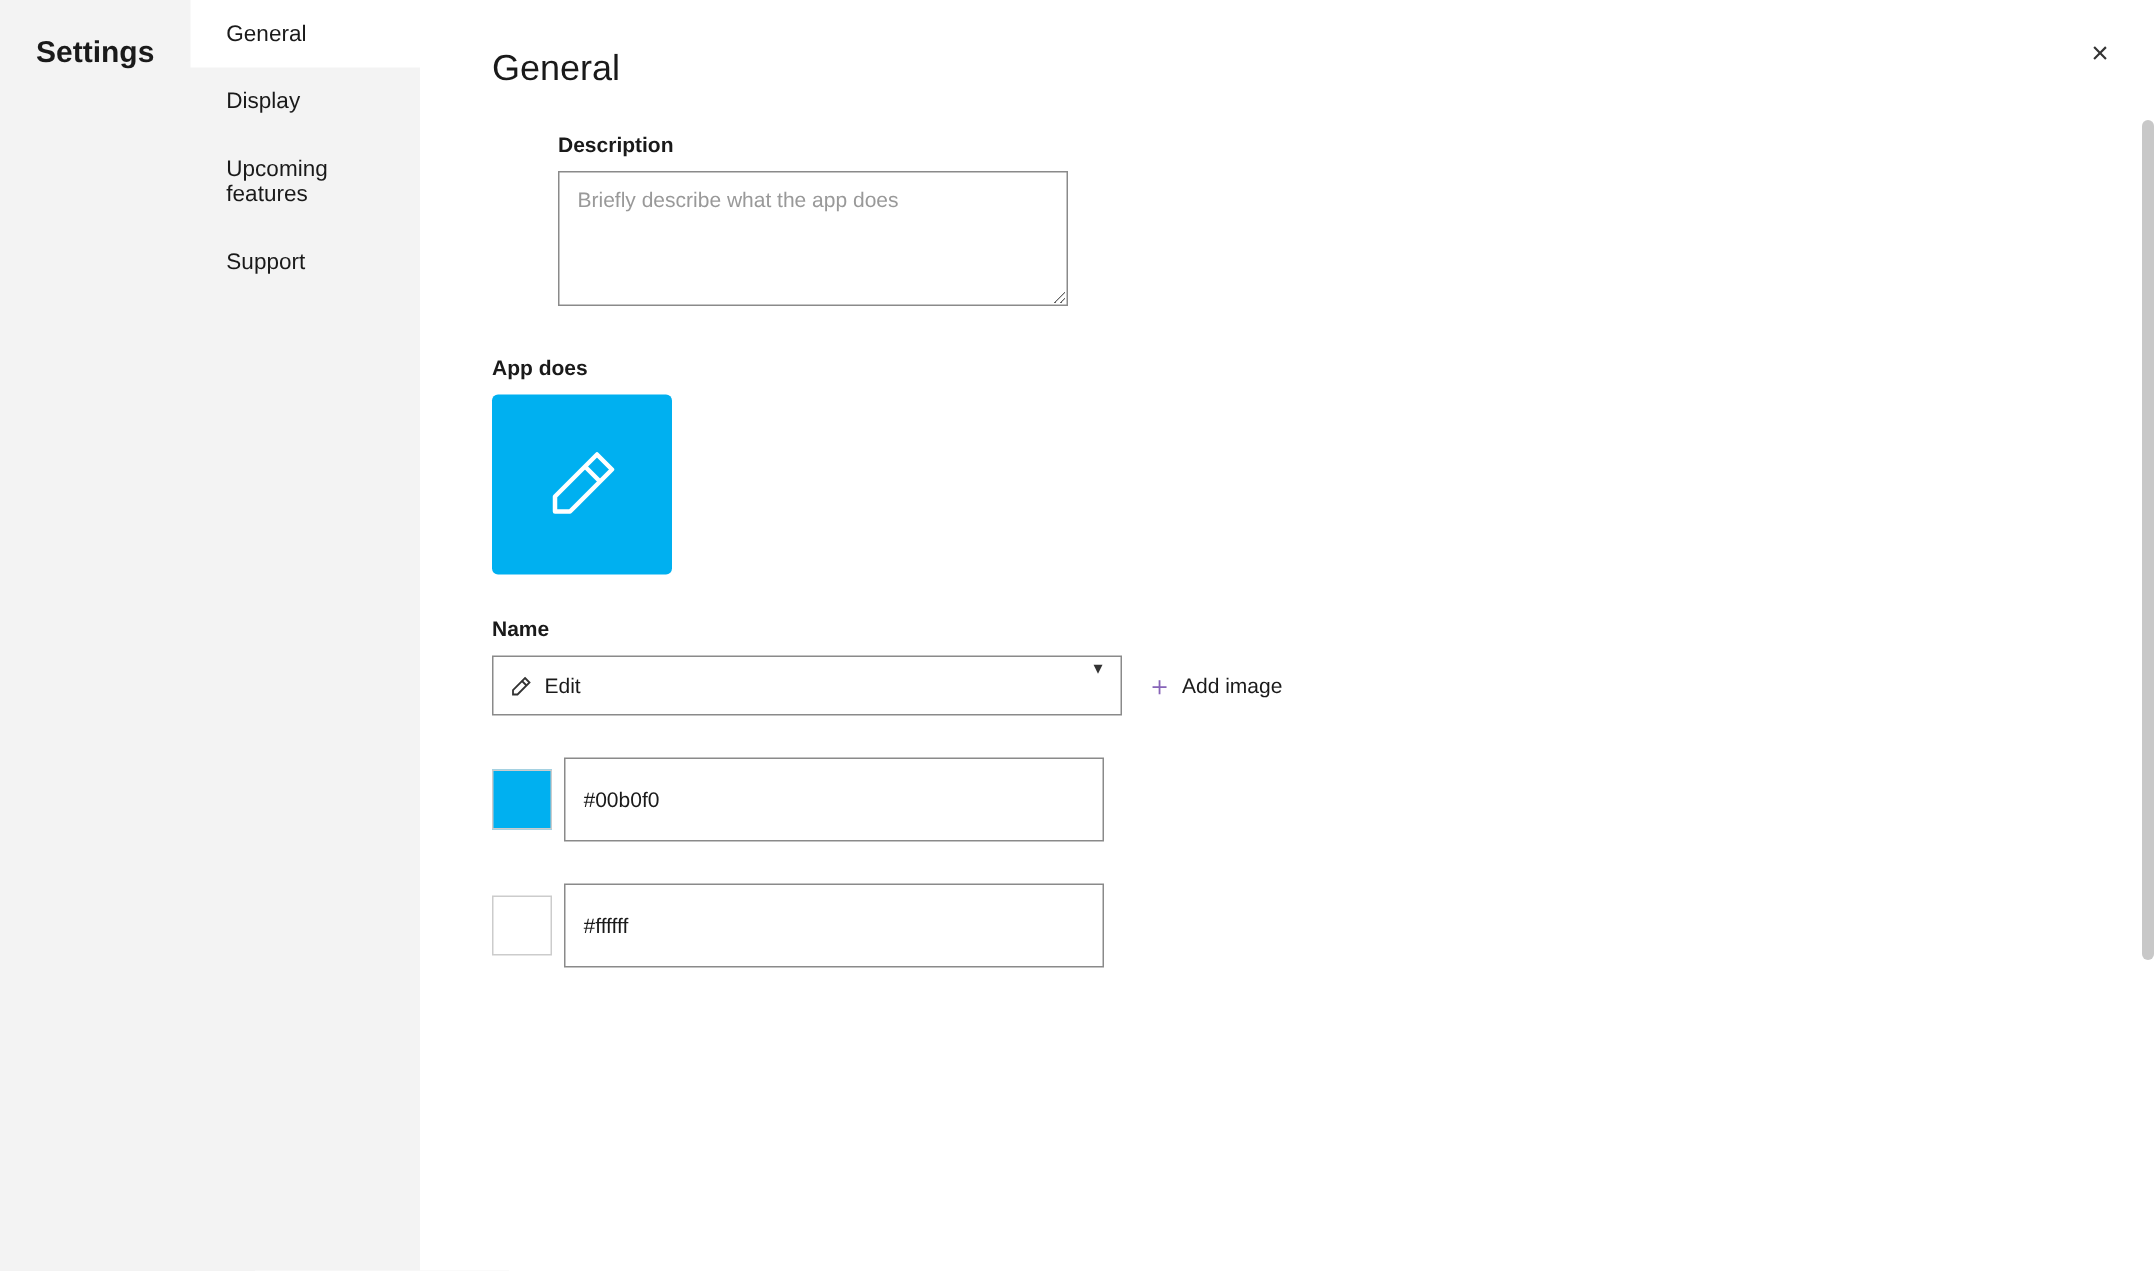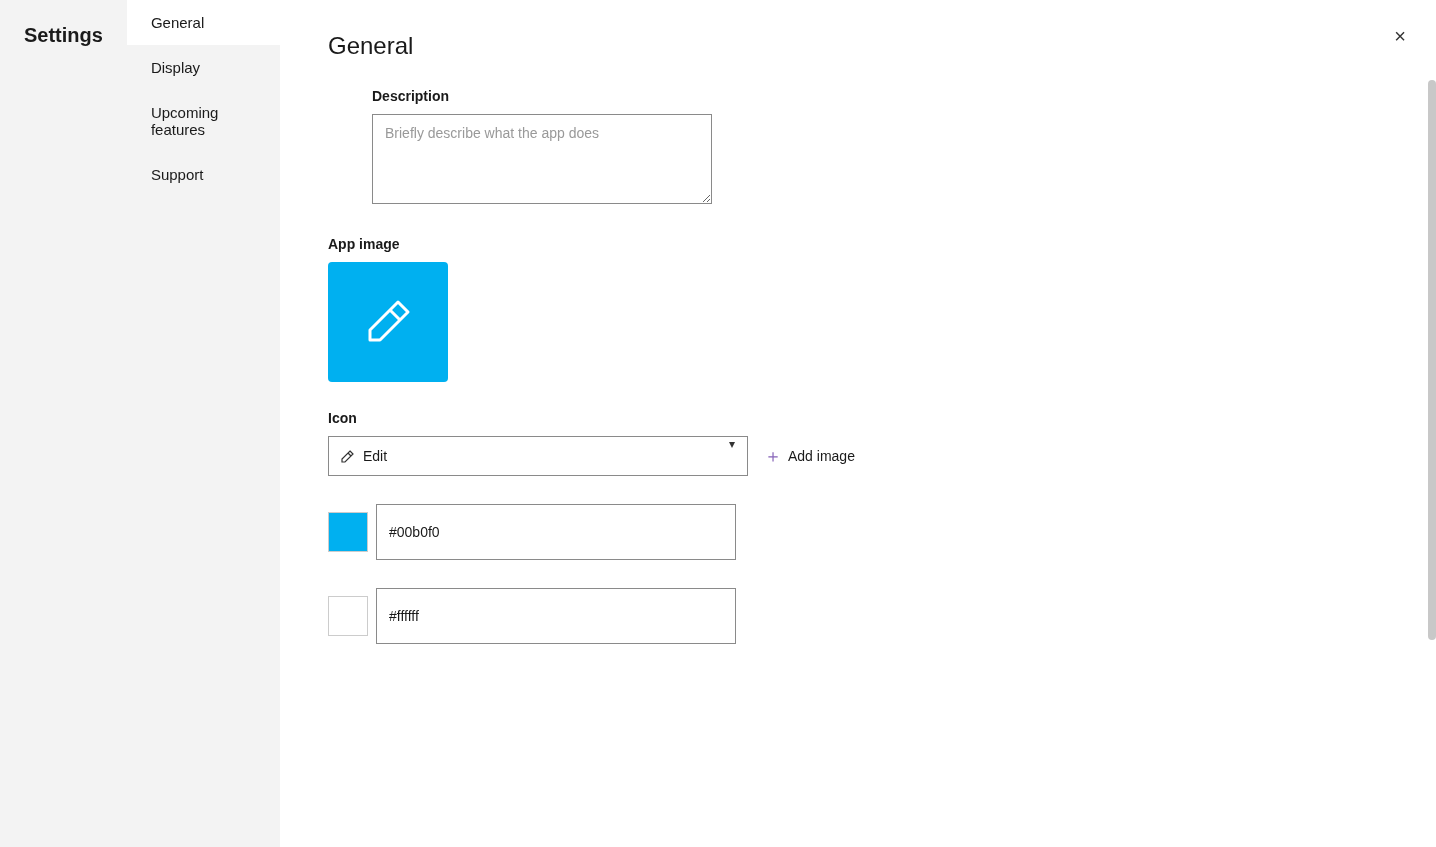--- a/index.html
+++ b/index.html
@@ -270,31 +270,31 @@
 
   <h2 class="page-title">General</h2>
 
 
   <div class="description-section">
     <div class="section-label">Description</div>
     <textarea class="description-textarea" placeholder="Briefly describe what the app does" style=""></textarea>
   </div>
 
   <div class="app-icon-section">
-    <div class="section-label">App image</div>
+    <div class="section-label">App does</div>
     <div class="app-icon-preview">
       <svg viewBox="0 0 56 56" fill="none" xmlns="http://www.w3.org/2000/svg">
         <path d="M38 8L48 18L20 46H10V36L38 8Z" stroke="white" stroke-width="3" fill="none" stroke-linejoin="round"></path>
         <path d="M30 16L40 26" stroke="white" stroke-width="3"></path>
       </svg>
     </div>
   </div>
 
   <div class="icon-section">
-    <div class="section-label">Icon</div>
+    <div class="section-label">Name</div>
     <div class="icon-row">
       <div class="icon-select">
         <div class="icon-select-left">
           <svg width="14" height="14" viewBox="0 0 14 14" fill="none" xmlns="http://www.w3.org/2000/svg">
             <path d="M9 2L12 5L4 13H1V10L9 2Z" stroke="#333" stroke-width="1.2" fill="none"></path>
             <path d="M7 4L10 7" stroke="#333" stroke-width="1.2"></path>
           </svg>
           <span>Edit</span>
         </div>
         <span class="icon-select-arrow">▾</span>

